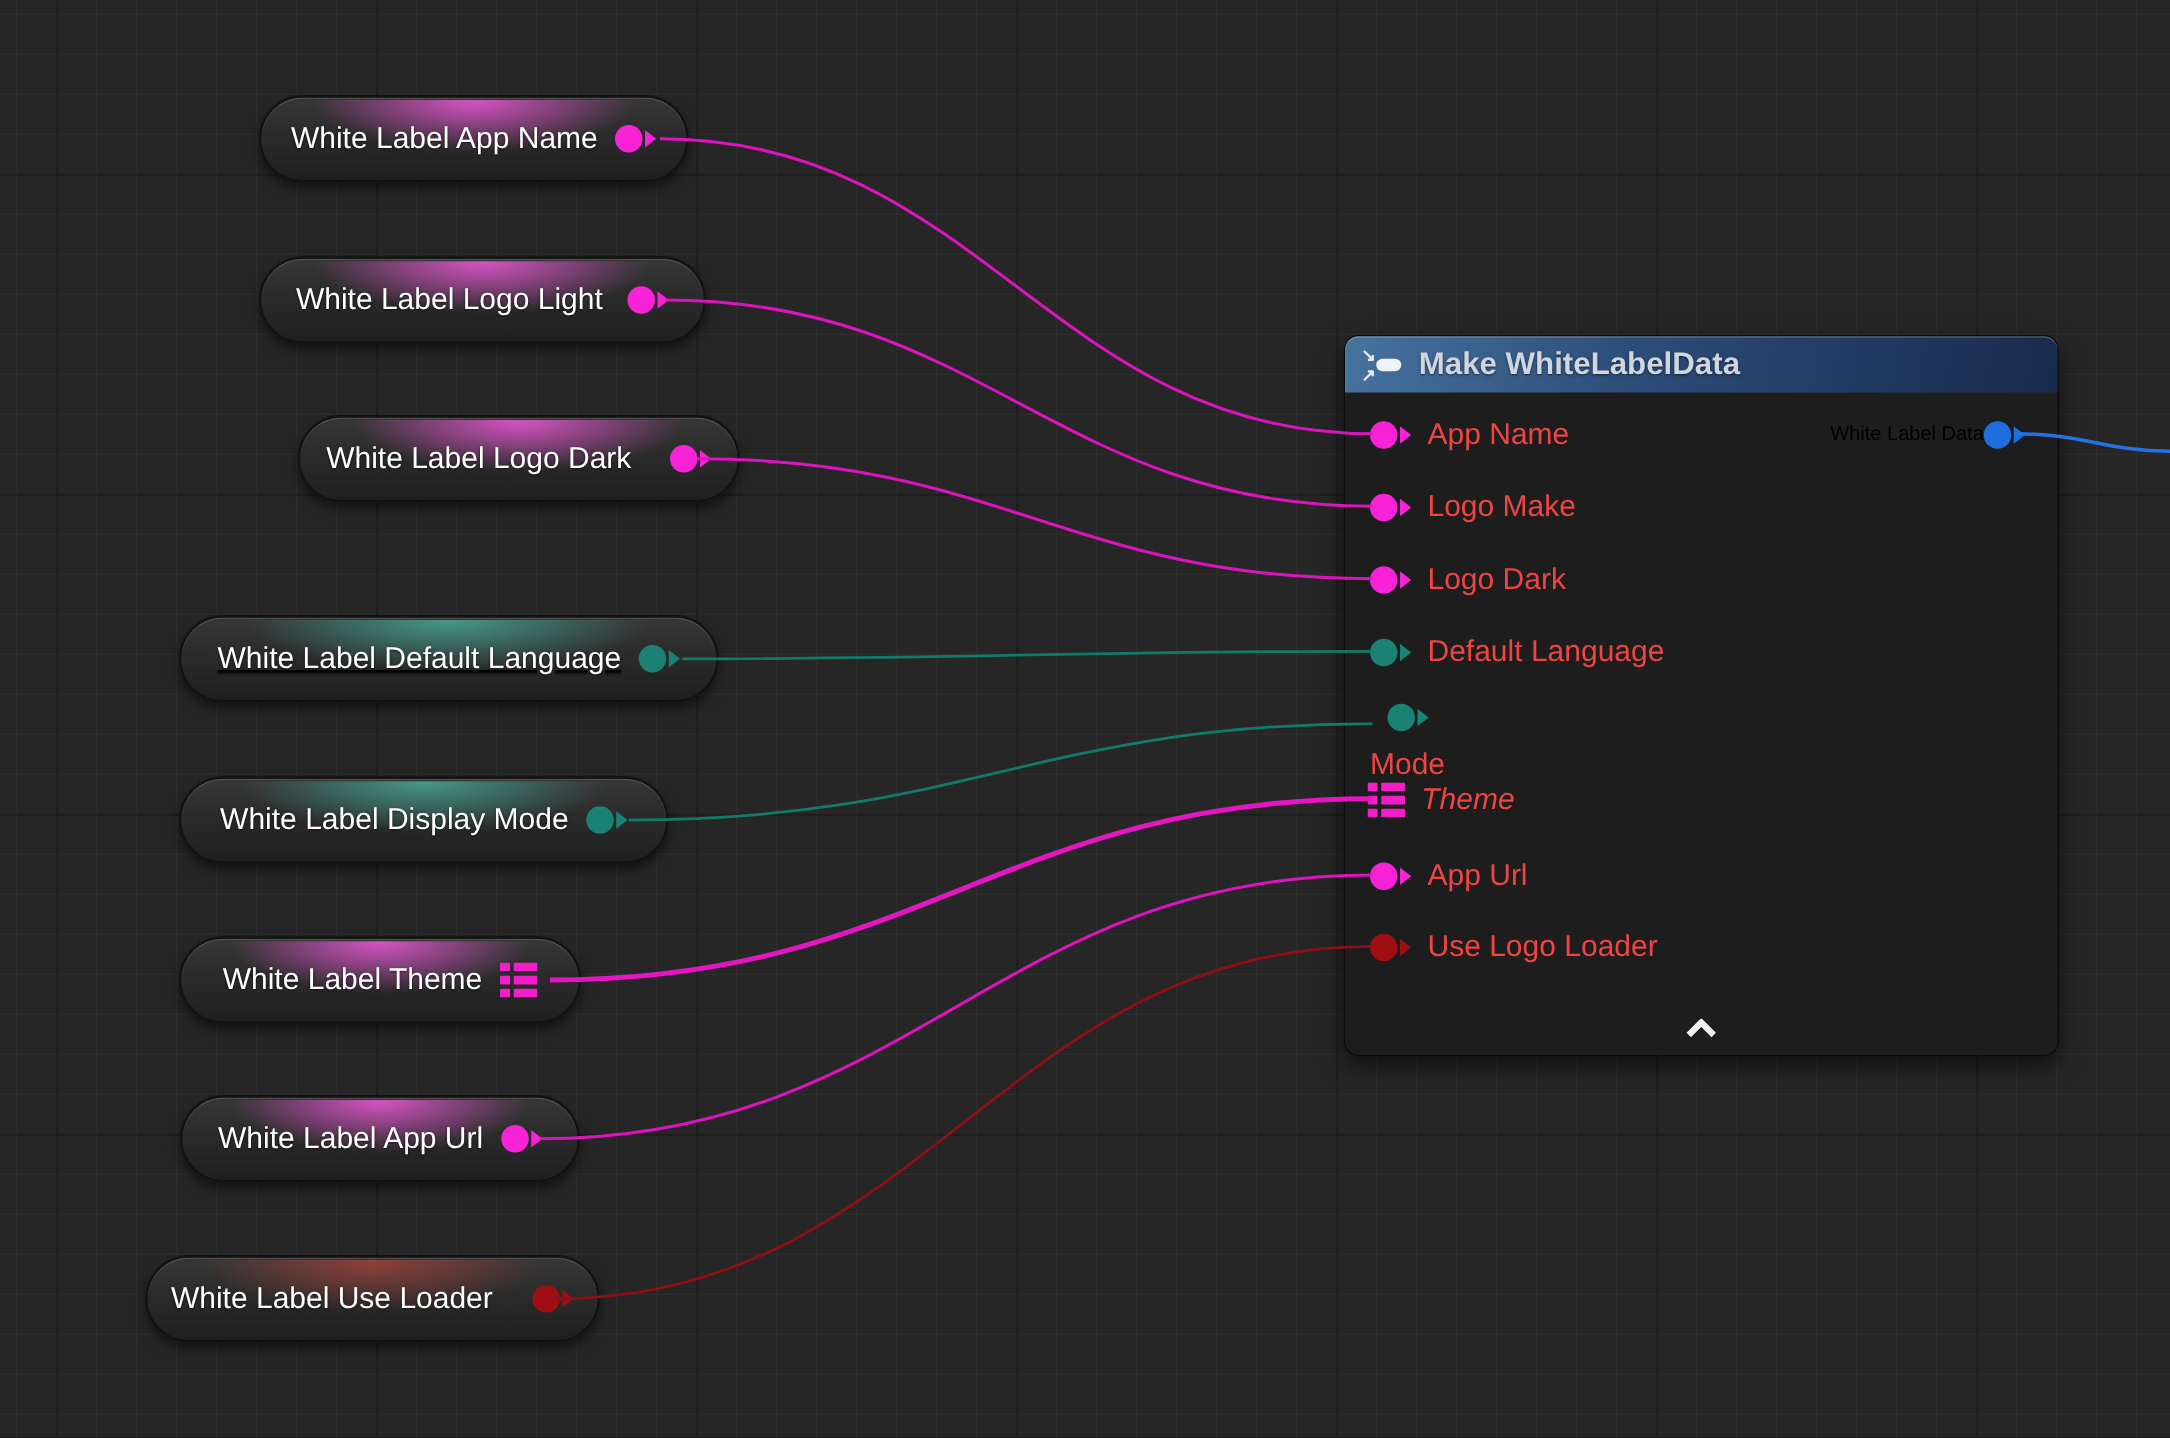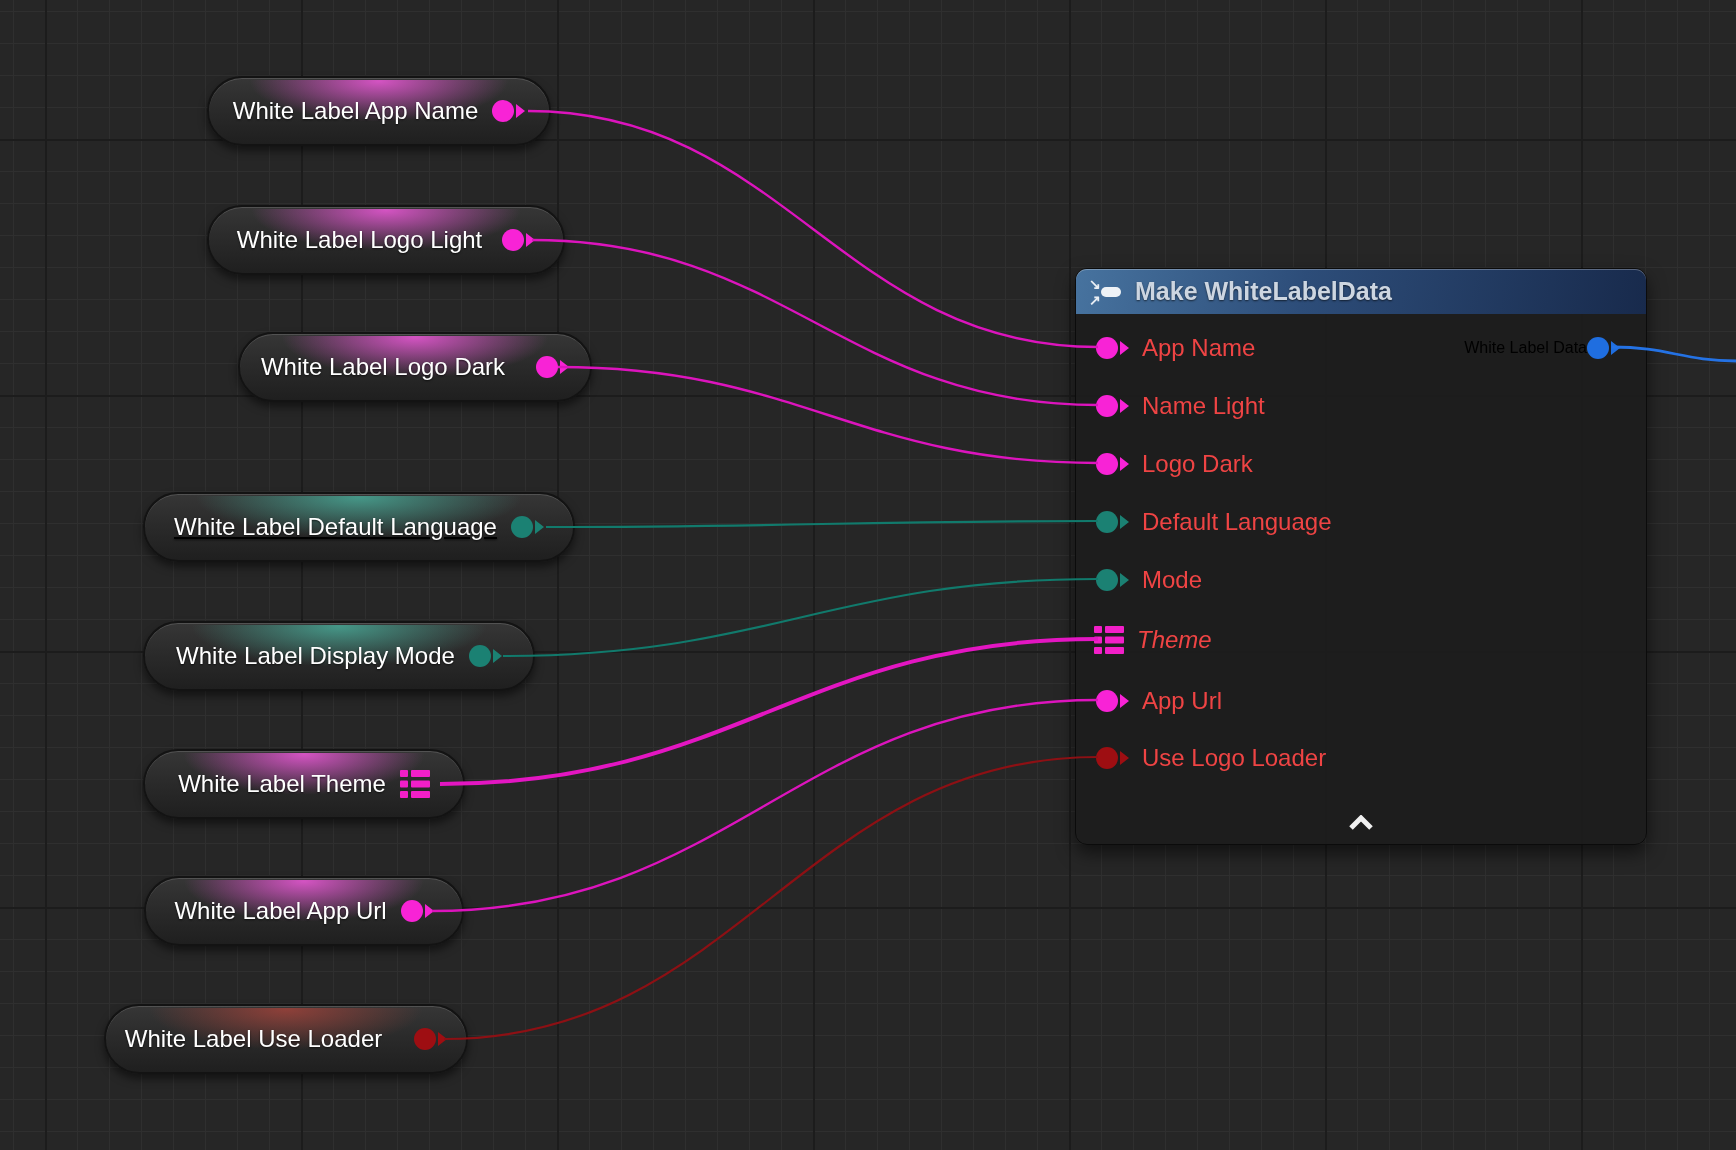--- a/index.html
+++ b/index.html
@@ -149,21 +149,21 @@
 
   <div class="pill glow-string" style="left:144px;top:876px;width:320px;">
     <div class="glow"></div>
     <span class="pill-label">White Label App Url</span>
     <span class="pin">
         <span class="pin-circle c-string"></span>
         <span class="pin-arrow a-string"></span>
       </span>
   </div>
 
-  <div class="pill glow-bool" style="left:104px;top:1004px;width:364px;gap:32px;">
+  <div class="pill glow-bool" style="left:116px;top:1004px;width:364px;gap:32px;">
     <div class="glow"></div>
     <span class="pill-label">White Label Use Loader</span>
     <span class="pin">
         <span class="pin-circle c-bool"></span>
         <span class="pin-arrow a-bool"></span>
       </span>
   </div>
 
   <div id="make-node">
     <div id="make-header">
@@ -180,37 +180,37 @@
           <span class="pin-circle c-string"></span>
           <span class="pin-arrow a-string"></span>
         </span>
       <span class="row-label">App Name</span>
     </div>
     <div class="node-row" style="top:120px;">
       <span class="pin">
           <span class="pin-circle c-string"></span>
           <span class="pin-arrow a-string"></span>
         </span>
-      <span class="row-label">Name Light</span>
+      <span class="row-label">Logo Make</span>
     </div>
     <div class="node-row" style="top:178px;">
       <span class="pin">
           <span class="pin-circle c-string"></span>
           <span class="pin-arrow a-string"></span>
         </span>
       <span class="row-label">Logo Dark</span>
     </div>
     <div class="node-row" style="top:236px;">
       <span class="pin">
           <span class="pin-circle c-enum"></span>
           <span class="pin-arrow a-enum"></span>
         </span>
       <span class="row-label">Default Language</span>
     </div>
-    <div class="node-row" style="top:294px;">
+    <div class="node-row" style="top:294px;flex-direction:column;">
       <span class="pin">
           <span class="pin-circle c-enum"></span>
           <span class="pin-arrow a-enum"></span>
         </span>
       <span class="row-label">Mode</span>
     </div>
     <div class="node-row" style="top:354px;padding-left:18px;font-style:italic;">
       <span class="pin">
         <svg class="struct-icon" width="30" height="28" viewBox="0 0 30 28">
           <g fill="#f21fc8">

